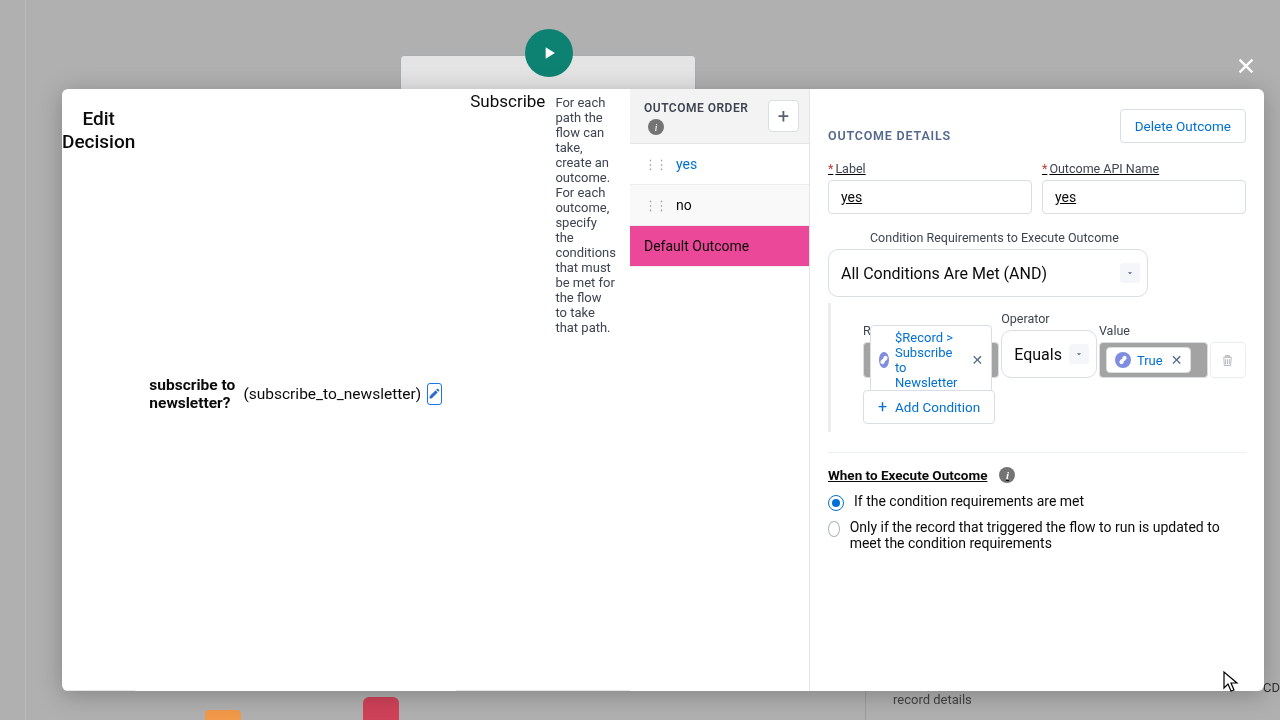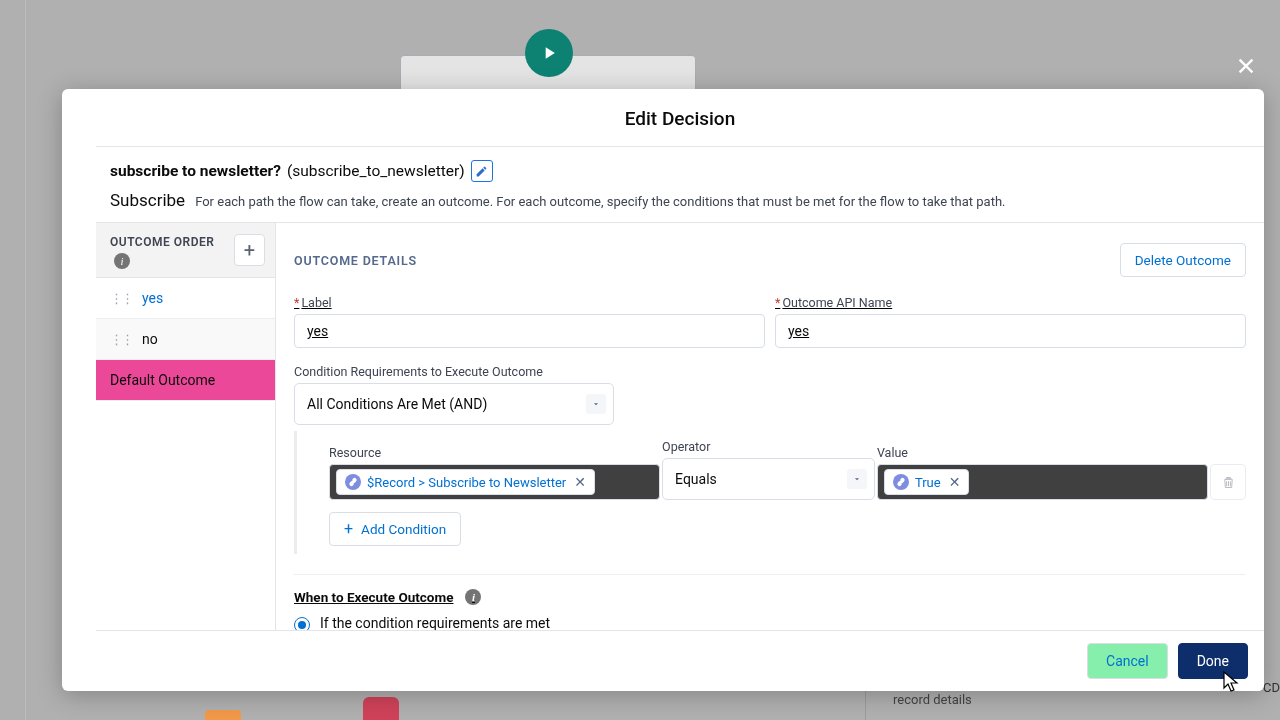--- a/index.html
+++ b/index.html
@@ -14,21 +14,21 @@
   .bg-bottom-icon { position: absolute; left: 363px; top: 697px; width: 36px; height: 36px; background: #cf4259; border-radius: 6px; }
   .bg-orange-icon { position: absolute; left: 205px; top: 710px; width: 36px; height: 18px; background: #f2994a; border-radius: 4px; }
   .bg-arrow { position: absolute; left: 220px; top: 660px; color:#cf4259; font-size: 22px; }
   .bg-side-cdc { position:absolute; right:0; top:680px; font-size:13px; color:#333; }
   .bg-right-line { position:absolute; right:33px; top:650px; width:1px; height:40px; background:#9c9c9c;}
   .bg-right-line2 { position:absolute; left:865px; top:680px; width:1px; height:40px; background:#9c9c9c;}
 
   .close-btn { position: absolute; right: 16px; top: 48px; width: 36px; height: 36px; display:flex; align-items:center; justify-content:center; cursor:pointer; }
   .close-btn svg { stroke: #fff; stroke-width: 2.5; }
 
-  .modal { position: absolute; left: 62px; top: 89px; width: 1202px; height: 602px; background: #fff; border-radius: 6px; box-shadow: 0 4px 24px rgba(0,0,0,0.25); display:flex; flex-direction:column; overflow:hidden;padding-left:34px; }
+  .modal { position: absolute; left: 62px; top: 89px; width: 1202px; height: 602px; background: #fff; border-radius: 6px; box-shadow: 0 4px 24px rgba(0,0,0,0.25); display:flex; overflow:hidden; }
 
   .modal-header { padding: 18px 0 16px; text-align: center; border-bottom: 1px solid #e5e5e5; }
   .modal-title { font-size: 19px; font-weight: 500; color: #0b0b0b; }
 
   .decision-name-row { padding: 13px 14px 6px; display:flex; align-items:center; gap: 6px; }
   .decision-label-bold { font-size: 15.5px; font-weight: 700; color: #0b0b0b; }
   .decision-api { font-size: 15.5px; color: #0b0b0b; }
   .edit-pencil { width: 22px; height: 22px; border: 1px solid #1b73e8; border-radius: 3px; display:inline-flex; align-items:center; justify-content:center; cursor:pointer; }
   .edit-pencil svg { width:13px; height:13px; fill:#2d6ccf; }
 
@@ -47,42 +47,42 @@
 
   .sb-item { display:flex; align-items:center; gap:10px; padding: 12px 14px; border-bottom: 1px solid #eee; cursor:pointer; font-size:14px; color:#0b0b0b; }
   .sb-item.active { background:#fff; }
   .sb-item.inactive { background:#f9f9f9; }
   .sb-item .drag { color:#9aa2ae; font-size:13px; letter-spacing:-2px; cursor:grab; }
   .sb-item.active .sb-text { color:#0070d2; }
   .sb-default { padding:12px 14px; font-size:14px; color:#0b0b0b; background:#ec4899; border-bottom:1px solid #eee; cursor:pointer;}
 
   
   .details { flex:1; padding: 20px 18px 6px; overflow:auto; position:relative; }
-  .details-header { display:flex; justify-content:space-between; align-items:center; margin-bottom: 18px; }
+  .details-header { display:flex; justify-content:space-between; align-items:flex-end; margin-bottom: 18px; }
   .details-title { font-size: 12.5px; letter-spacing: .8px; color:#54698d; font-weight:600; }
   .delete-outcome { border:1px solid #d8dde6; background:#fff; color:#0070d2; font-size:13.5px; padding:8px 14px; border-radius:4px; cursor:pointer; }
 
   .two-col { display:flex; gap:10px; margin-bottom: 16px; }
   .col { flex:1; display:flex; flex-direction:column; gap:4px;text-decoration:underline; }
   .field-label { font-size:12.5px; color:#3e4451; }
   .req { color:#c23934; margin-right:2px; }
   .input { border:1px solid #d8dde6; border-radius:4px; height:34px; padding:0 12px; font-size:14px; color:#0b0b0b; background:#fff; }
 
   .select-wrap { position:relative; width:320px; }
-  .select { border:1px solid #d8dde6; border-radius:5px; height:42px; padding:0 34px 0 12px; font-size:14px; color:#0b0b0b; background:#fff; display:flex; align-items:center; cursor:pointer;}
+  .select { border:1px solid #d8dde6; border-radius:10px; height:48px; padding:0 34px 0 12px; font-size:16px; color:#0b0b0b; background:#fff; display:flex; align-items:center; cursor:pointer;}
   .select-caret { position:absolute; right:8px; top:50%; transform:translateY(-50%); width:20px; height:20px; background:#f4f6f9; border-radius:3px; display:flex; align-items:center; justify-content:center; }
   .select-caret svg { width:10px; height:10px; fill:#54698d; }
 
   .cond-block { border-left: 3px solid #ececec; padding: 8px 0 8px 32px; margin-top:6px; margin-bottom:10px;}
   .cond-row { display:flex; gap:2px; align-items:flex-end; }
   .cond-col-res { flex: 1.4; }
   .cond-col-op { flex: .9; }
   .cond-col-val { flex: 1.4; }
 
-  .pill-input { border:1px solid #d8dde6; border-radius:4px; height:36px; background:#404040; padding:3px 6px; display:flex; align-items:center; gap:6px; }
+  .pill-input { border:1px solid #d8dde6; border-radius:4px; height:36px; background:#a3a3a3; padding:3px 6px; display:flex; align-items:center; gap:6px; }
   .pill { display:inline-flex; align-items:center; gap:6px; border:1px solid #d8dde6; border-radius:4px; padding:4px 8px; font-size:13px; color:#0070d2; background:#fff; }
   .pill .link-icon { width:16px; height:16px; border-radius:50%; background:#7f8de1; display:inline-flex; align-items:center; justify-content:center; }
   .pill .link-icon svg { width:10px; height:10px; fill:#fff;}
   .pill .x { color:#54698d; cursor:pointer; font-size:14px; margin-left:2px; }
 
   .op-select { position:relative; }
   .trash-btn { width:36px; height:36px; border:1px solid #d8dde6; border-radius:4px; background:#fff; display:flex; align-items:center; justify-content:center; cursor:pointer; opacity:.55; }
   .trash-btn svg { width:15px; height:15px; fill:#7a7f87; }
 
   .add-condition { margin-top:12px; border:1px solid #d8dde6; border-radius:4px; background:#fff; color:#0070d2; padding:8px 14px; font-size:13.5px; display:inline-flex; align-items:center; gap:8px; cursor:pointer;}
@@ -183,21 +183,21 @@
           <label class="field-label"><span class="req">*</span><span>Label</span></label>
           <input class="input" value="yes" style="">
         </div>
         <div class="col">
           <label class="field-label"><span class="req">*</span><span>Outcome API Name</span></label>
           <input class="input" value="yes" style="">
         </div>
       </div>
 
       <div style="margin-bottom:6px;">
-        <div class="field-label" style="margin-bottom:4px;">Condition Requirements to Execute Outcome</div>
+        <div class="field-label" style="margin-bottom:4px;margin-left:42px;">Condition Requirements to Execute Outcome</div>
         <div class="select-wrap">
           <div class="select">All Conditions Are Met (AND)</div>
           <div class="select-caret">
             <svg viewBox="0 0 24 24">
                 <path d="M7 10l5 5 5-5z"></path>
               </svg>
           </div>
         </div>
       </div>
 

